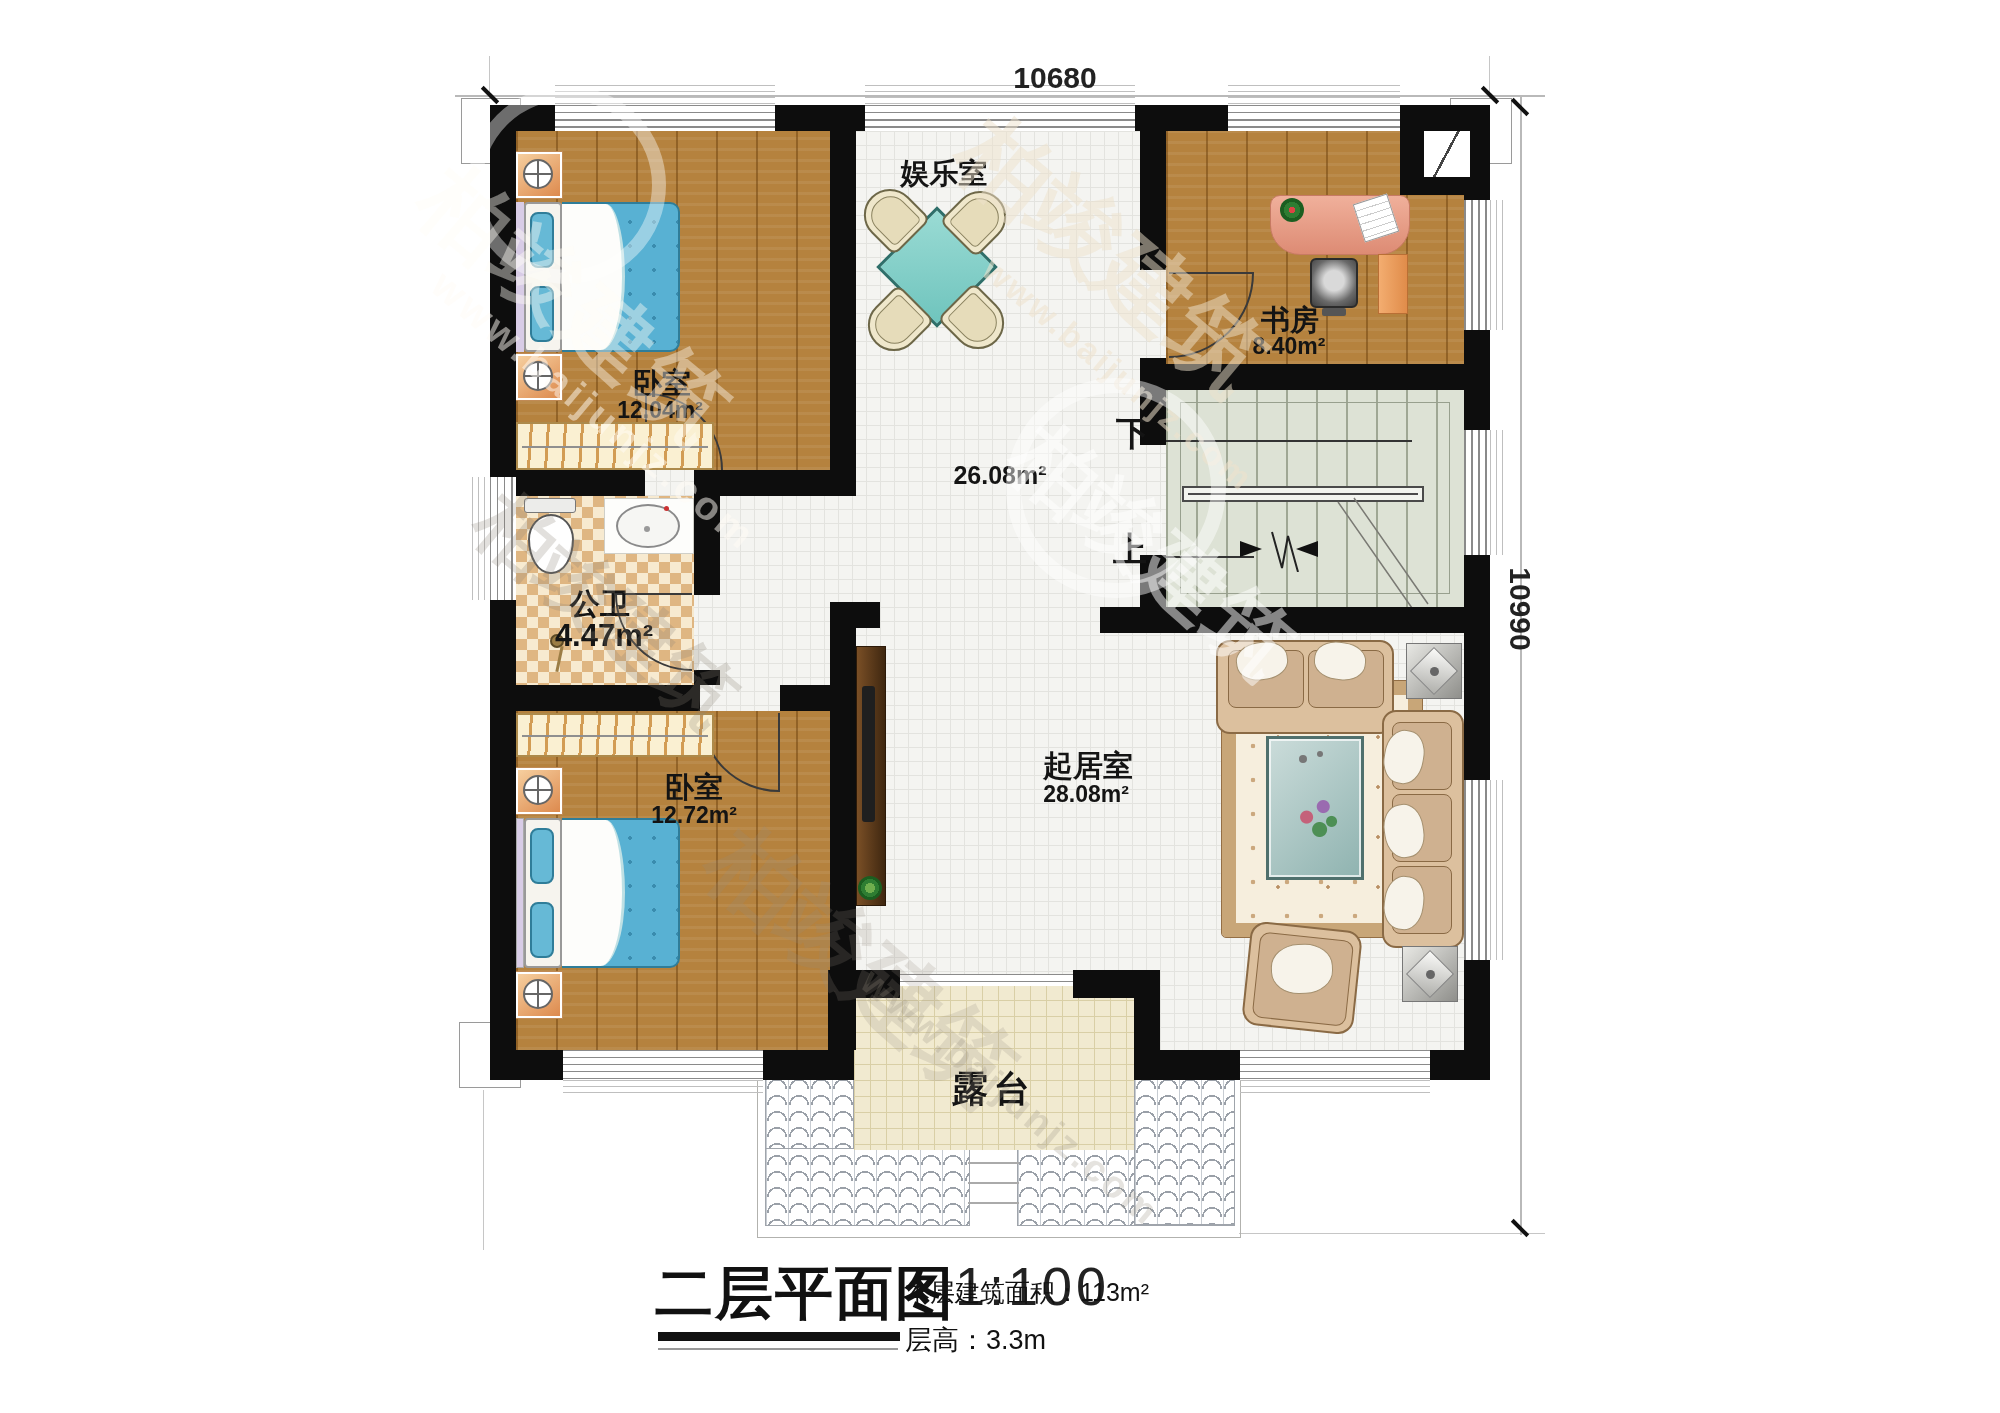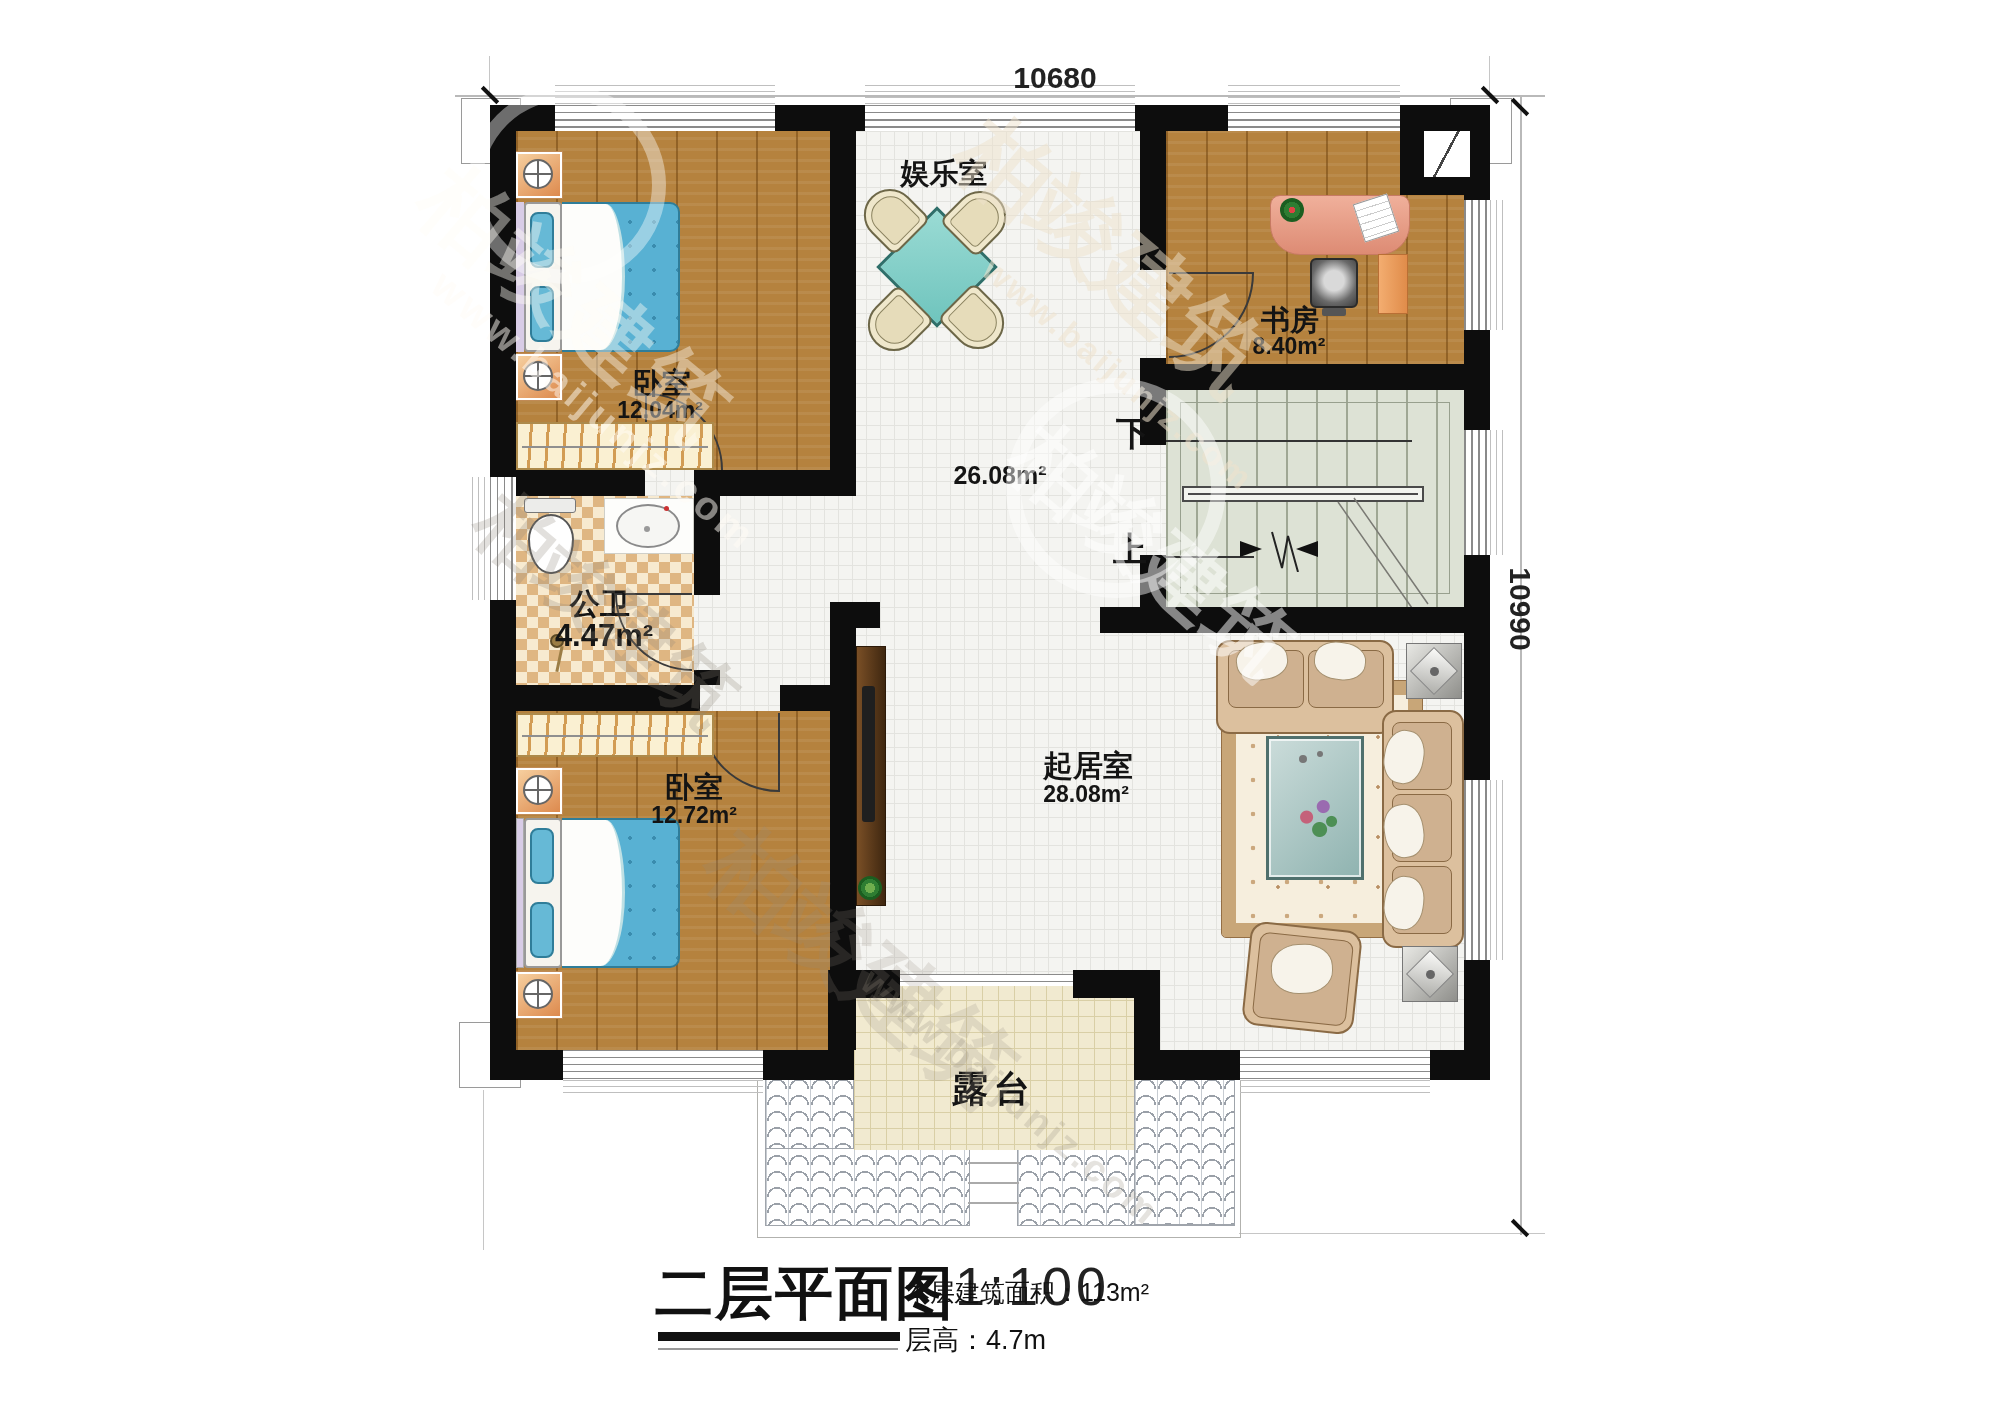--- a/index.html
+++ b/index.html
@@ -293,15 +293,15 @@
   <div class="wm" style="left:1060px;top:400px;font-size:84px;color:rgba(255,255,255,.5)">柏竣建筑</div>
   <div class="wm" style="left:760px;top:800px;font-size:92px;color:rgba(150,142,128,.2)">柏竣建筑</div>
   <div class="wm" style="left:880px;top:960px;font-size:38px;letter-spacing:3px;color:rgba(150,142,128,.25)">www.baijunjz.com</div>
 
   <div style="position:absolute;left:655px;top:1255px;z-index:9">
     <span style="font-size:58px;font-weight:700;color:#111;letter-spacing:2px;vertical-align:top">二层平面图</span><span style="font-size:54px;font-weight:400;color:#222;letter-spacing:4px;vertical-align:top">1:100</span>
   </div>
   <div style="position:absolute;left:658px;top:1332px;width:242px;height:9px;background:#111;z-index:9"></div>
   <div style="position:absolute;left:658px;top:1348px;width:240px;height:2px;background:#999;z-index:9"></div>
   <div style="position:absolute;left:905px;top:1276px;font-size:25px;font-weight:500;color:#111;z-index:9">本层建筑面积：113m²</div>
-  <div style="position:absolute;left:905px;top:1322px;font-size:27px;font-weight:500;color:#111;z-index:9">层高：4.7m</div>
+  <div style="position:absolute;left:905px;top:1322px;font-size:27px;font-weight:500;color:#111;z-index:9">层高：3.3m</div>
 
 </div>
 
 </body></html>

